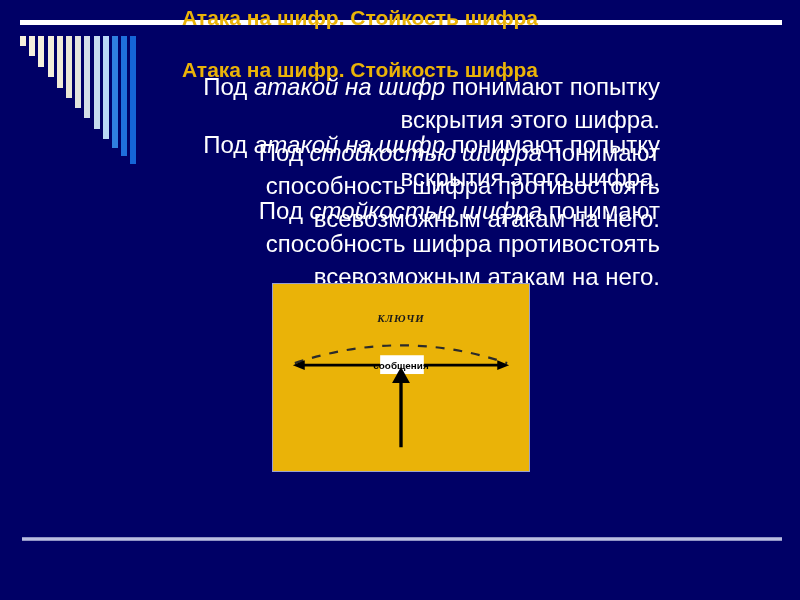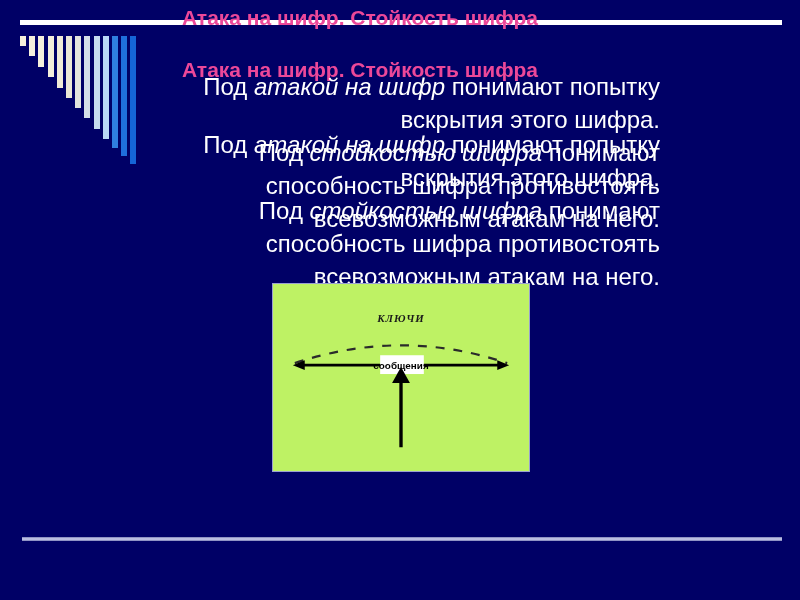--- a/index.html
+++ b/index.html
@@ -56,21 +56,21 @@
     border-bottom: 1px solid #8f93c4;
     box-sizing: border-box;
   }
 
   
   .slide-title {
     position: absolute;
     left: 0;
     width: 720px;
     text-align: center;
-    color: #ec4899;
+    color: #eab308;
     font-weight: bold;
     font-size: 21px;
     line-height: 24px;
     letter-spacing: 0px;
     white-space: nowrap;
   }
   #title-top   { top: 6px; }
   #title-ghost { top: 58px; }
 
   
@@ -90,21 +90,21 @@
   #body-ghost { top: 70px; }
   #body-main  { top: 128px; }
 
   
   #diagram {
     position: absolute;
     left: 272px;
     top: 283px;
     width: 258px;
     height: 189px;
-    background: #bef264;
+    background: #eab308;
     border: 1px solid #9aa0d0;
     box-sizing: border-box;
   }
   #diagram svg {
     display: block;
     width: 100%;
     height: 100%;
   }
   .dg-keys {
     font-family: "Liberation Serif", serif;

